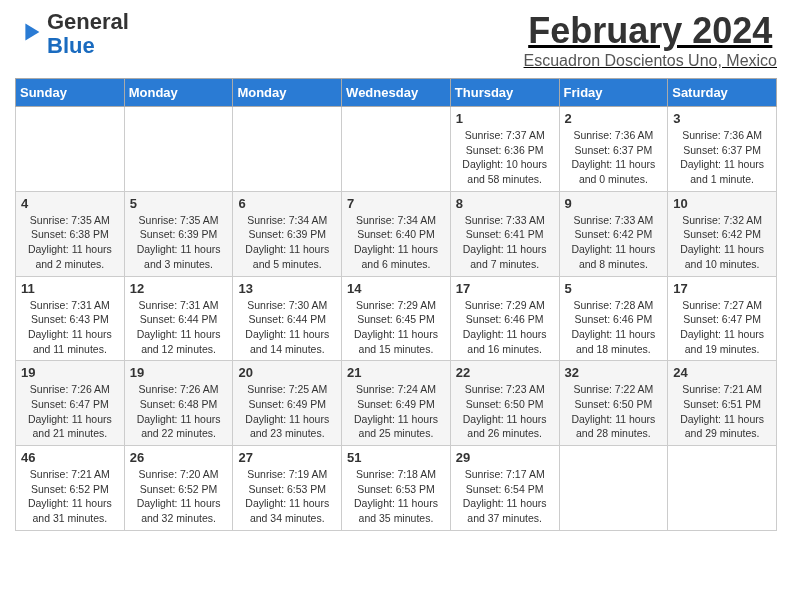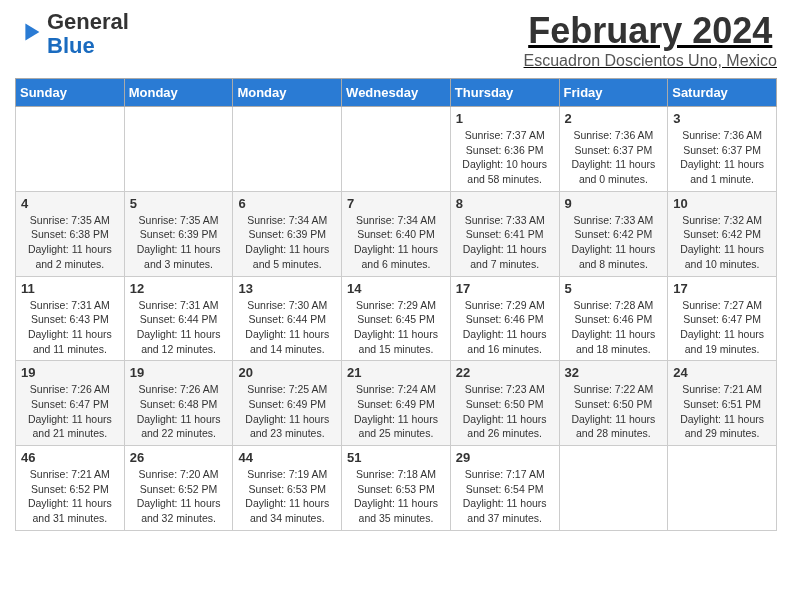--- a/index.html
+++ b/index.html
@@ -190,21 +190,21 @@
         <tr>
           <td>
             <span class="day-num">46</span>
             <div class="day-info">Sunrise: 7:21 AM<br>Sunset: 6:52 PM<br>Daylight: 11 hours<br>and 31 minutes.</div>
           </td>
           <td>
             <span class="day-num">26</span>
             <div class="day-info">Sunrise: 7:20 AM<br>Sunset: 6:52 PM<br>Daylight: 11 hours<br>and 32 minutes.</div>
           </td>
           <td>
-            <span class="day-num">44</span>
+            <span class="day-num">27</span>
             <div class="day-info">Sunrise: 7:19 AM<br>Sunset: 6:53 PM<br>Daylight: 11 hours<br>and 34 minutes.</div>
           </td>
           <td>
             <span class="day-num">51</span>
             <div class="day-info">Sunrise: 7:18 AM<br>Sunset: 6:53 PM<br>Daylight: 11 hours<br>and 35 minutes.</div>
           </td>
           <td>
             <span class="day-num">29</span>
             <div class="day-info">Sunrise: 7:17 AM<br>Sunset: 6:54 PM<br>Daylight: 11 hours<br>and 37 minutes.</div>
           </td>

